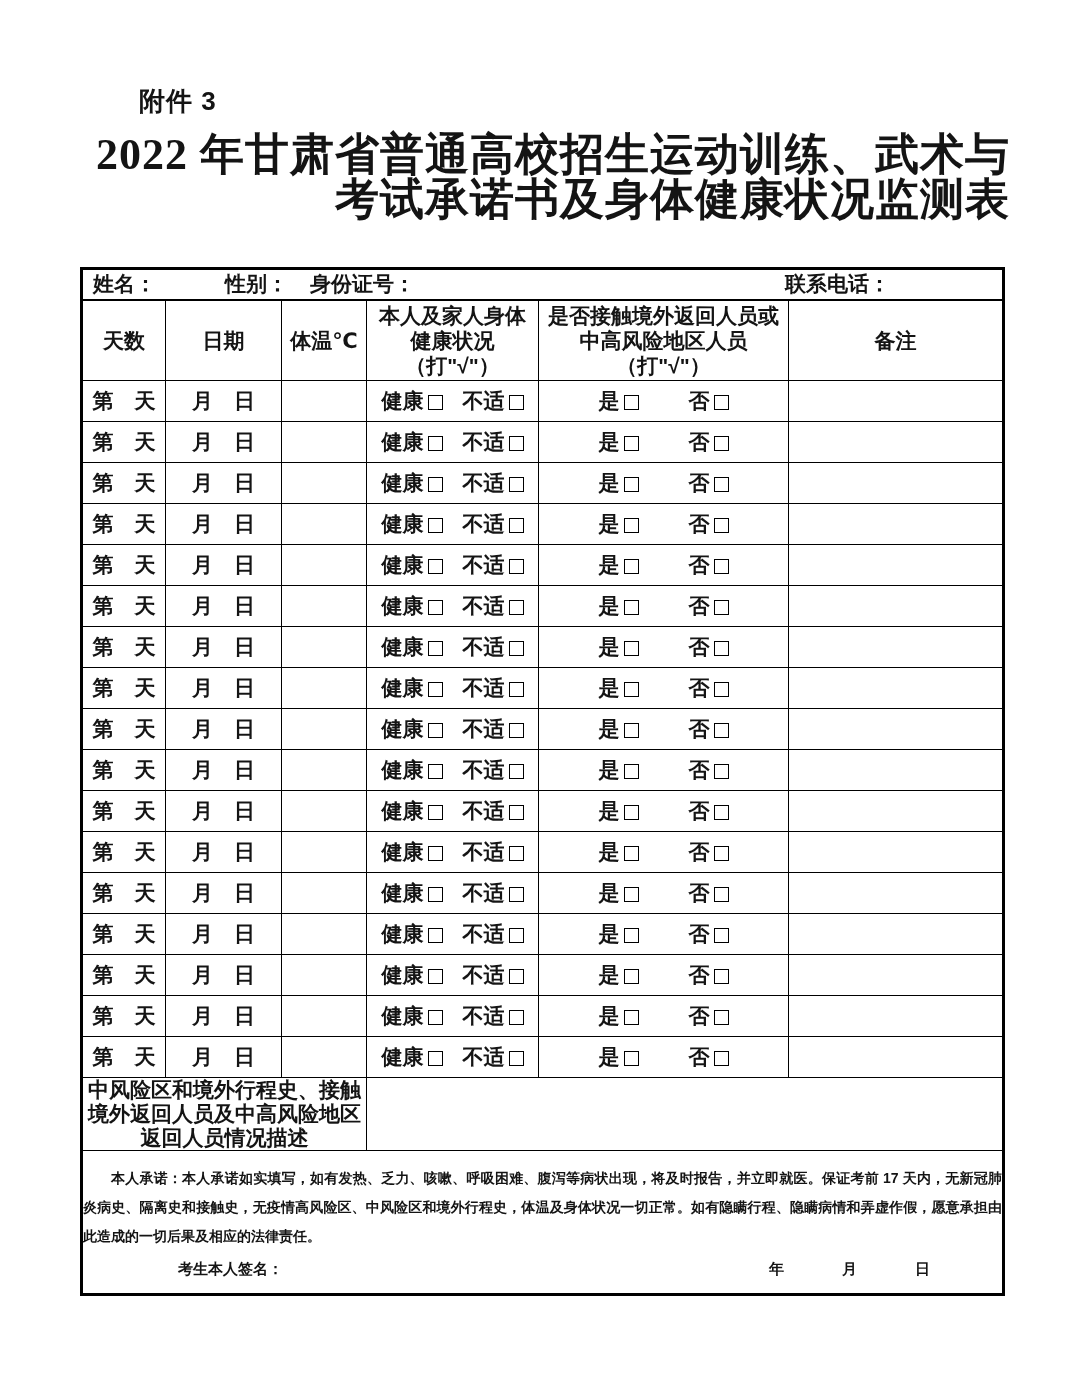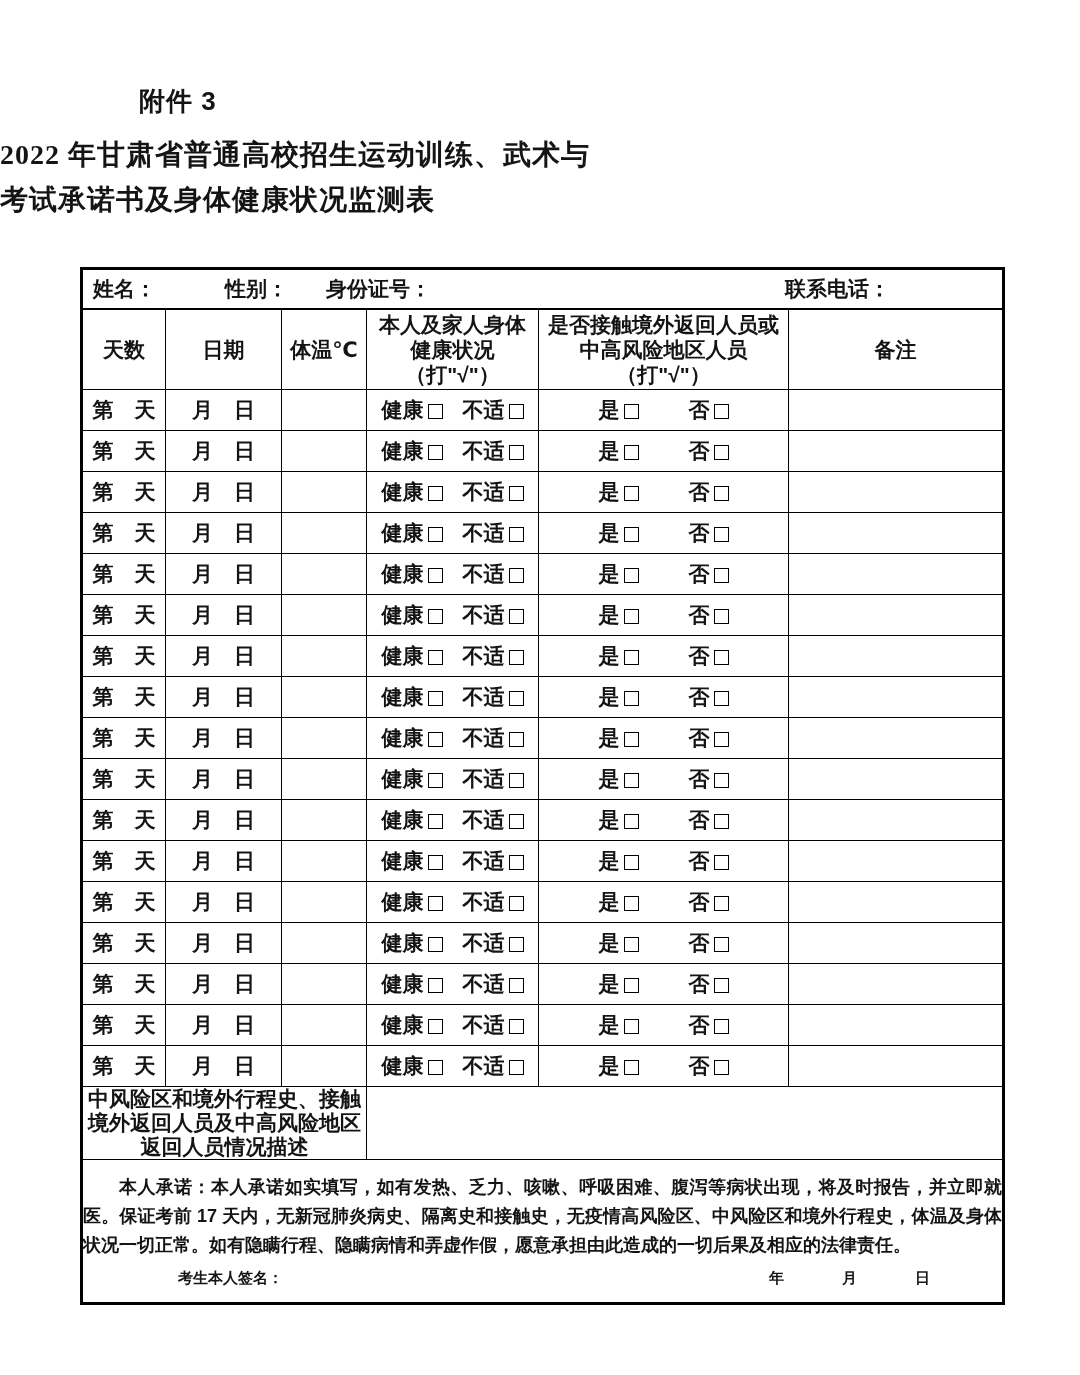--- a/index.html
+++ b/index.html
@@ -10,41 +10,41 @@
     color: #141414;
     font-family: "Liberation Sans", "DejaVu Sans", sans-serif;
     position: relative;
   }
   .attachment-label {
     position: absolute; top: 84px; left: 139px;
     font-size: 26px; font-weight: 700; letter-spacing: 1px;
   }
   .doc-title {
     position: absolute; top: 132px; left: 0; width: 1010px;
-    text-align: left;
+    text-align: right;
     font-family: "Liberation Serif", "DejaVu Serif", serif;
-    font-weight: bold; font-size: 28px; line-height: 45px;
+    font-weight: bold; font-size: 44px; line-height: 45px;
     letter-spacing: 1px;
   }
   table.monitor {
     position: absolute; top: 267px; left: 80px; width: 922px;
     border-collapse: collapse; table-layout: fixed;
     border: 3px solid #000;
   }
   table.monitor td {
     border: 1.5px solid #000;
     padding: 0;
     font-size: 21px; font-weight: 600; color: #141414;
     text-align: center; vertical-align: middle;
   }
-  tr.info-row td { height: 40px; border-bottom: 2px solid #000; }
+  tr.info-row td { height: 31px; border-bottom: 2px solid #000; }
   .info-flex { display: flex; align-items: center; width: 100%; }
   .lbl-name   { margin-left: 10px; }
   .lbl-gender { margin-left: 69px; }
-  .lbl-id     { margin-left: 38px; text-align: center; }
+  .lbl-id     { margin-left: 22px; text-align: center; }
   .lbl-phone  { margin-left: auto; margin-right: 112px; }
   tr.head-row td { height: 53px; line-height: 25px; padding: 2px 3px; }
   td.th-long { font-size: 20px; }
   tr.data-row td { height: 41px; }
   .cb {
     display: inline-block; width: 15px; height: 15px;
     border: 1.5px solid #000; background: #fff;
     margin-left: 4px; vertical-align: -2px;
   }
   .opt { white-space: nowrap; }
@@ -55,21 +55,21 @@
     font-size: 19px; line-height: 24px;
     text-align: left; border-bottom: 2.5px solid #000;
   }
   td.desc-input { border-bottom: 2.5px solid #000; }
   td.pledge-cell {
     height: 144px; padding: 9px 12px 6px 12px;
     text-align: left; vertical-align: top;
   }
   .pledge-text {
     margin: 0; text-indent: 2em; text-align: justify;
-    font-size: 18px; line-height: 29px; font-weight: 600;
+    font-size: 14px; line-height: 29px; font-weight: 600;
   }
   .sig-row { display: flex; align-items: center; margin-top: 9px; font-size: 15px; }
   .sig-label { margin-left: 95px; }
   .date-labels { margin-left: auto; margin-right: 72px; display: flex; gap: 58px; }
 </style>
 </head>
 <body>
 
 <div class="attachment-label">附件 3</div>
 

